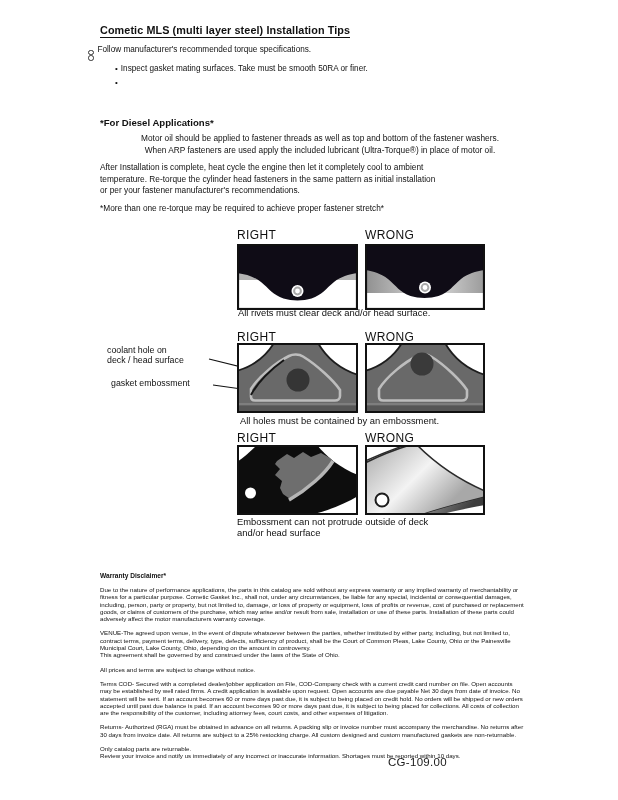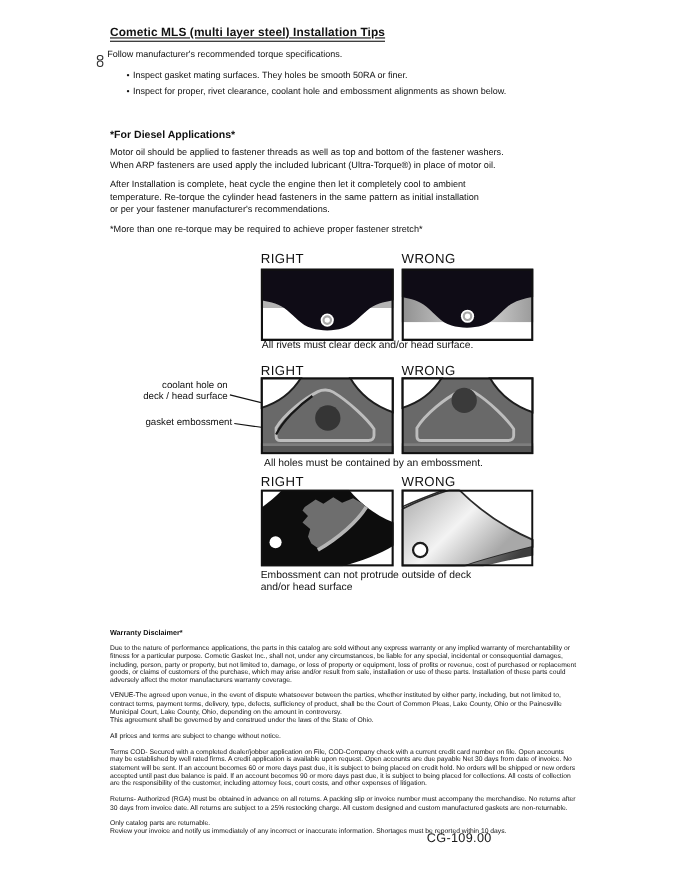--- a/index.html
+++ b/index.html
@@ -5,43 +5,43 @@
   html,body{margin:0;padding:0;}
   body{
     width:618px;height:800px;position:relative;background:#ffffff;
     font-family:"Liberation Sans", sans-serif;color:#111;
     -webkit-font-smoothing:antialiased;overflow:hidden;
   }
   .abs{position:absolute;}
 
   .page-title{
     left:100px;top:24px;font-size:10.8px;font-weight:bold;
-    border-bottom:1.4px solid #111;padding-bottom:1px;letter-spacing:.1px;text-decoration:underline;
+    border-bottom:1.4px solid #111;padding-bottom:1px;letter-spacing:.1px;
   }
 
   .bullets{left:88px;top:43px;width:440px;font-size:8.2px;line-height:13.6px;}
   .b-row{display:flex;align-items:flex-end;}
   .b-marker{
     width:3.5px;height:3.5px;border:0.9px solid #333;border-radius:50%;
     display:inline-block;margin-right:4px;flex:0 0 auto;position:relative;top:-1.5px;
   }
   .sub{padding-left:27px;}
   .sub .b-marker-dot{margin-right:3px;font-size:8px;}
 
   .diesel-heading{left:100px;top:117px;font-size:9.6px;font-weight:bold;}
   .diesel-p{left:100px;width:440px;font-size:8.3px;line-height:11.7px;white-space:pre-line;}
-  .dp0{top:133px;}
+  .dp0{top:133px;text-align:center;}
   .dp1{top:162px;}
   .dp2{top:203px;}
 
   .rw-label{font-size:12px;letter-spacing:.4px;width:121px;color:#101010;}
   .dbox{border:0;display:block;}
   .caption{font-size:9.4px;line-height:10.6px;white-space:pre-line;color:#101010;}
 
-  .callout{font-size:8.8px;line-height:10.4px;text-align:right;white-space:pre-line;color:#101010;}
+  .callout{font-size:8.8px;line-height:10.4px;white-space:pre-line;color:#101010;}
 
   .warranty{left:100px;top:572px;width:424px;}
   .w-head{font-size:6.6px;font-weight:bold;margin:0 0 7px 0;}
   .w-p{font-size:6.15px;line-height:7.3px;margin:0 0 7px 0;white-space:pre-line;letter-spacing:0;}
 
   .doc-code{left:388px;top:756px;font-size:11.5px;letter-spacing:.3px;color:#1a1a1a;}
 </style>
 </head>
 <body>
 
@@ -50,25 +50,24 @@
 <div class="abs bullets">
   <div class="b-row">
       <span class="b-marker"></span>
       <span>Follow manufacturer's recommended torque specifications.</span>
     </div>
   <div class="b-row">
       <span class="b-marker"></span>
     </div>
   <div class="b-row sub">
       <span class="b-marker-dot">•</span>
-      <span>Inspect gasket mating surfaces.  They holes be smooth 50RA or finer.</span>
+      <span>Inspect gasket mating surfaces.  Take must be smooth 50RA or finer.</span>
     </div>
   <div class="b-row sub">
       <span class="b-marker-dot">•</span>
-      <span>Inspect for proper, rivet clearance, coolant hole and embossment alignments as shown below.</span>
     </div>
 </div>
 
 <div class="abs diesel-heading">*For Diesel Applications*</div>
 <div class="abs diesel-p dp0">Motor oil should be applied to fastener threads as well as top and bottom of the fastener washers.
 When ARP fasteners are used apply the included lubricant (Ultra-Torque®) in place of motor oil.</div>
 <div class="abs diesel-p dp1">After Installation is complete, heat cycle the engine then let it completely cool to ambient
 temperature. Re-torque the cylinder head fasteners in the same pattern as initial installation
 or per your fastener manufacturer's recommendations.</div>
 <div class="abs diesel-p dp2">*More than one re-torque may be required to achieve proper fastener stretch*</div>

